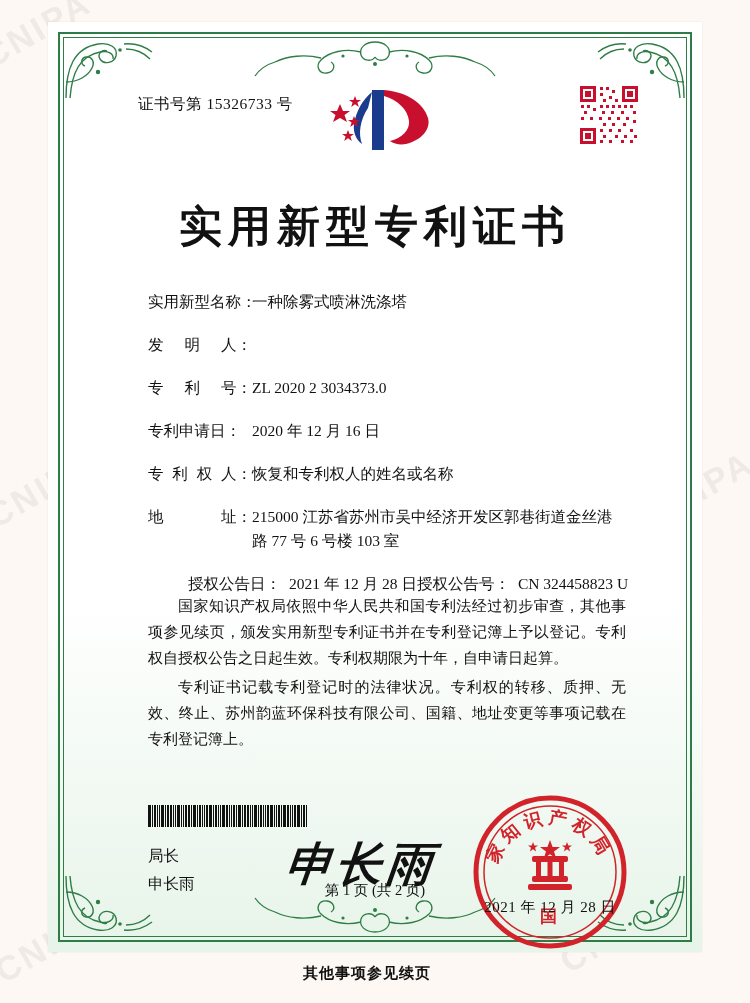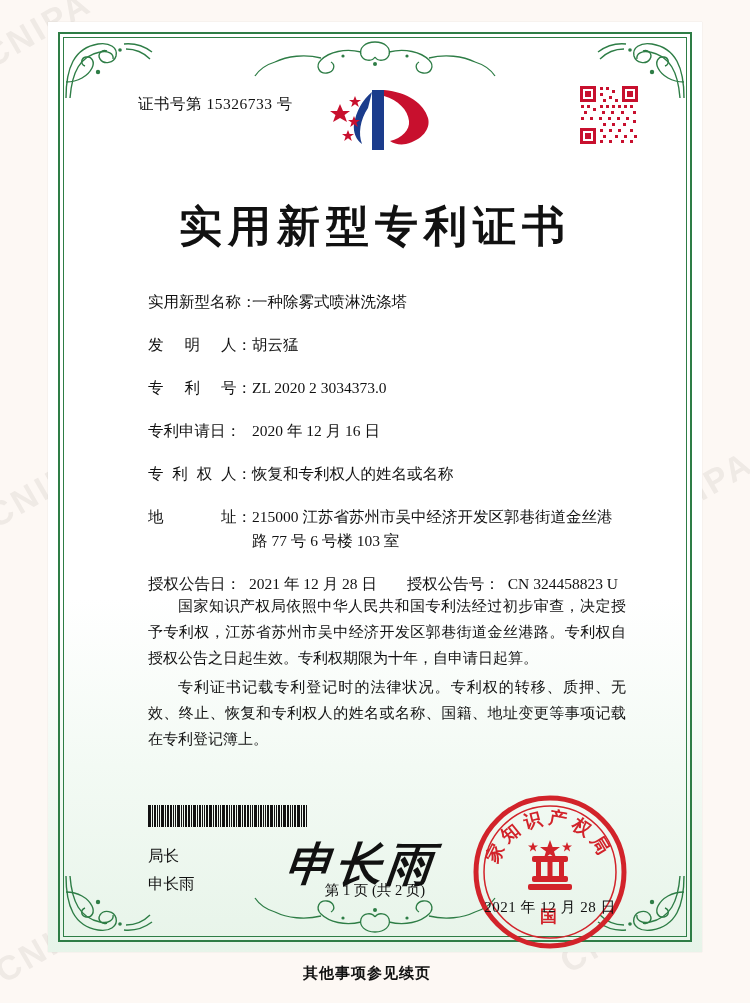--- a/index.html
+++ b/index.html
@@ -154,20 +154,21 @@
     display: flex;
     justify-content: space-between;
   }
   .val {
     flex: 1;
     word-break: break-all;
   }
   .row-pub {
     display: flex;
     margin-bottom: 14px;
+    margin-left: 40px;
   }
   .pub-left { width: 276px; display: flex; }
   .pub-right { display: flex; }
   .pub-lab { white-space: nowrap; }
   .pub-val { margin-left: 8px; white-space: nowrap; }
 
   
   .paras {
     position: absolute;
     left: 100px;
@@ -436,21 +437,20 @@
       <div class="lab">实用新型名称：</div>
       <div class="val">一种除雾式喷淋洗涤塔</div>
     </div>
 
     <div class="row">
       <div class="lab sp">
         <span>发</span>
         <span>明</span>
         <span>人：</span>
       </div>
-      <div class="val">胡云猛</div>
     </div>
 
     <div class="row">
       <div class="lab sp">
         <span>专</span>
         <span>利</span>
         <span>号：</span>
       </div>
       <div class="val">ZL 2020 2 3034373.0</div>
     </div>
@@ -485,22 +485,22 @@
       </div>
       <div class="pub-right">
         <span class="pub-lab">授权公告号：</span>
         <span class="pub-val">CN 324458823 U</span>
       </div>
     </div>
 
   </div>
 
   <div class="paras">
-    <p>国家知识产权局依照中华人民共和国专利法经过初步审查，决定授予专利权，江苏省苏州市吴中经济开发区郭巷街道金丝港路。专利权自授权公告之日起生效。专利权期限为十年，自申请日起算。</p>
-    <p>专利证书记载专利登记时的法律状况。专利权的转移、质押、无效、终止、恢复和专利权人的姓名或名称、国籍、地址变更等事项记载在专利登记簿上。</p>
+    <p>国家知识产权局依照中华人民共和国专利法经过初步审查，其他事项参见续页，颁发实用新型专利证书并在专利登记簿上予以登记。专利权自授权公告之日起生效。专利权期限为十年，自申请日起算。</p>
+    <p>专利证书记载专利登记时的法律状况。专利权的转移、质押、无效、终止、苏州韵蓝环保科技有限公司、国籍、地址变更等事项记载在专利登记簿上。</p>
   </div>
 
   <div class="barcode">
     <i style="width:3px"></i>
       <i style="width:1px"></i>
       <i style="width:2px"></i>
       <i style="width:1px"></i>
     <i style="width:1px"></i>
       <i style="width:3px"></i>
       <i style="width:1px"></i>

